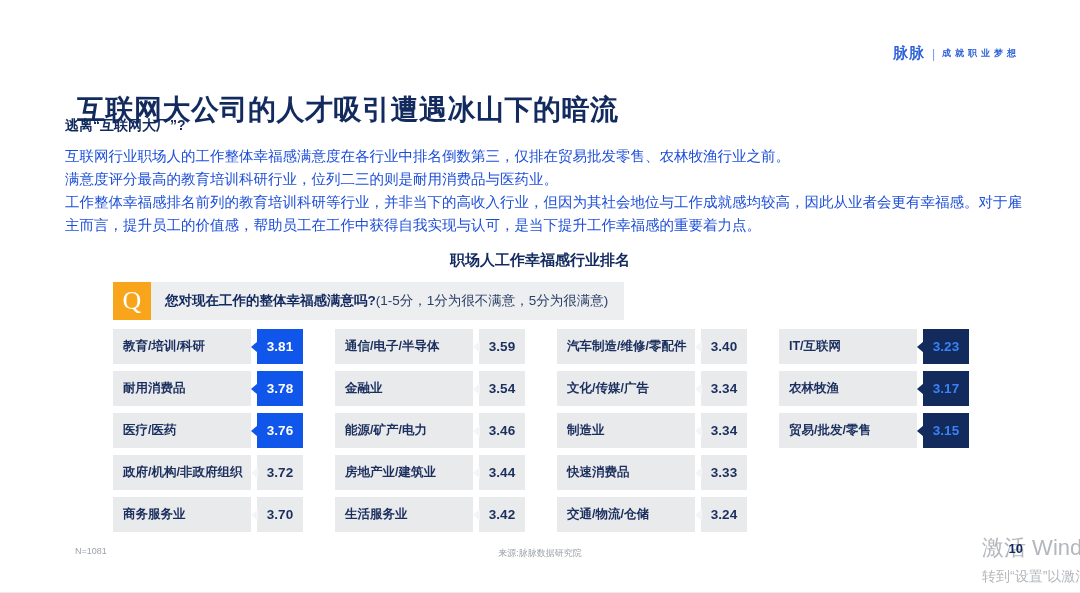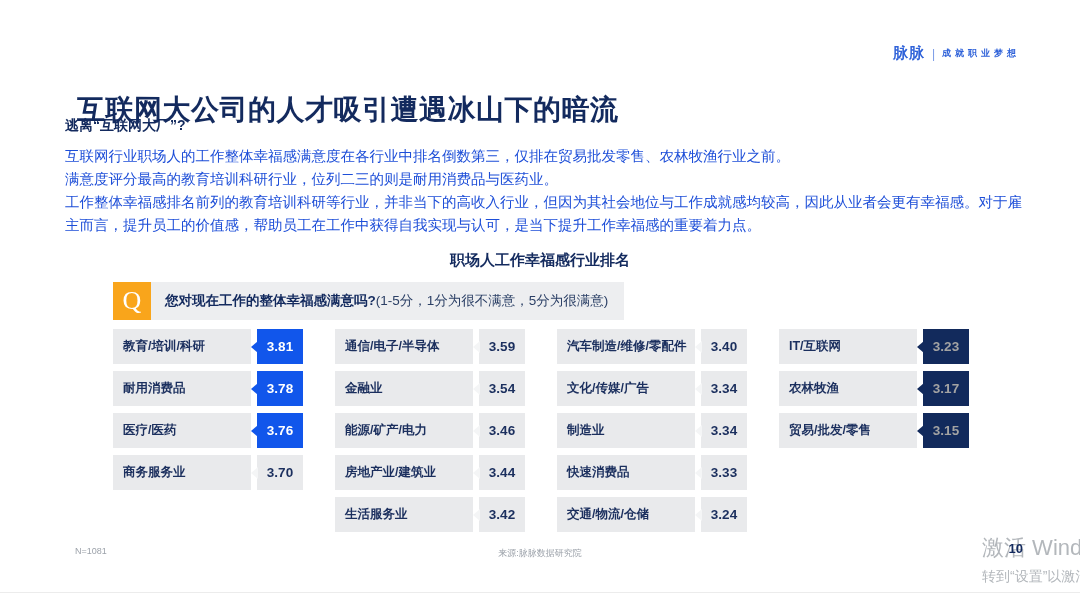--- a/index.html
+++ b/index.html
@@ -34,21 +34,21 @@
   .col{display:flex;flex-direction:column;gap:7px;width:190px;}
   .row{display:flex;height:35px;justify-content:flex-end;}
   .label-bar{width:138px;background:#e9eaec;display:flex;align-items:center;padding-left:10px;box-sizing:border-box;
     font-size:12.5px;font-weight:bold;color:#1b2f5e;white-space:nowrap;overflow:hidden;}
   .badge{width:46px;margin-left:6px;position:relative;display:flex;align-items:center;justify-content:center;
     font-weight:bold;font-size:13.5px;}
   .badge::before{content:"";position:absolute;left:-6px;top:50%;transform:translateY(-50%);
     border-top:6px solid transparent;border-bottom:6px solid transparent;border-right:7px solid #000;}
   .badge.blue{background:#1156eb;color:#ffffff;}
   .badge.blue::before{border-right-color:#1156eb;}
-  .badge.navy{background:#122a5c;color:#a3a3a3;}
+  .badge.navy{background:#122a5c;color:#3b82f6;}
   .badge.navy::before{border-right-color:#122a5c;}
   .badge.gray{background:#e9eaec;color:#1b2f5e;}
   .badge.gray::before{border-right-color:#f4f5f6;}
 
   
   .footer-sample{position:absolute;left:75px;top:546px;font-size:9px;color:#9ca2aa;}
   .footer-source{position:absolute;left:0;top:547px;width:100%;text-align:center;font-size:9px;color:#9ca2aa;}
   .footer-page{position:absolute;right:57px;top:541px;font-size:13px;font-weight:bold;color:#132a5e;z-index:3;}
 
   
@@ -92,20 +92,24 @@
           <div class="label-bar">教育/培训/科研</div>
           <div class="badge blue">3.81</div>
         </div>
         <div class="row">
           <div class="label-bar">耐用消费品</div>
           <div class="badge blue">3.78</div>
         </div>
         <div class="row">
           <div class="label-bar">医疗/医药</div>
           <div class="badge blue">3.76</div>
+        </div>
+        <div class="row">
+          <div class="label-bar">政府/机构/非政府组织</div>
+          <div class="badge gray">3.72</div>
         </div>
         <div class="row">
           <div class="label-bar">商务服务业</div>
           <div class="badge gray">3.70</div>
         </div>
       </div>
       <div class="col">
         <div class="row">
           <div class="label-bar">通信/电子/半导体</div>
           <div class="badge gray">3.59</div>

